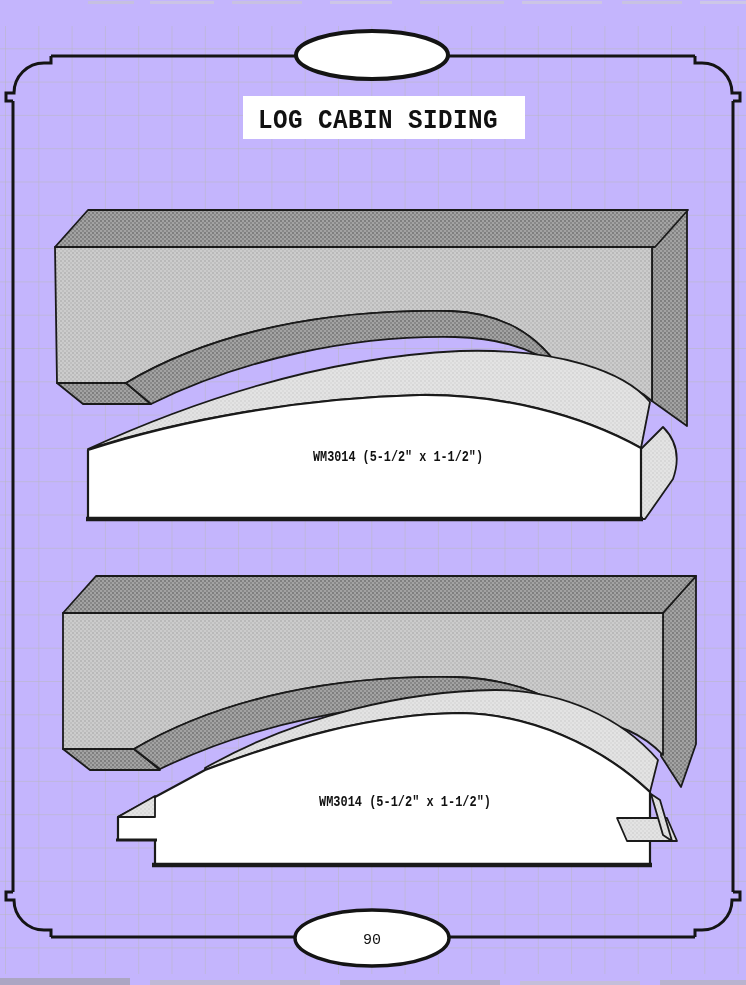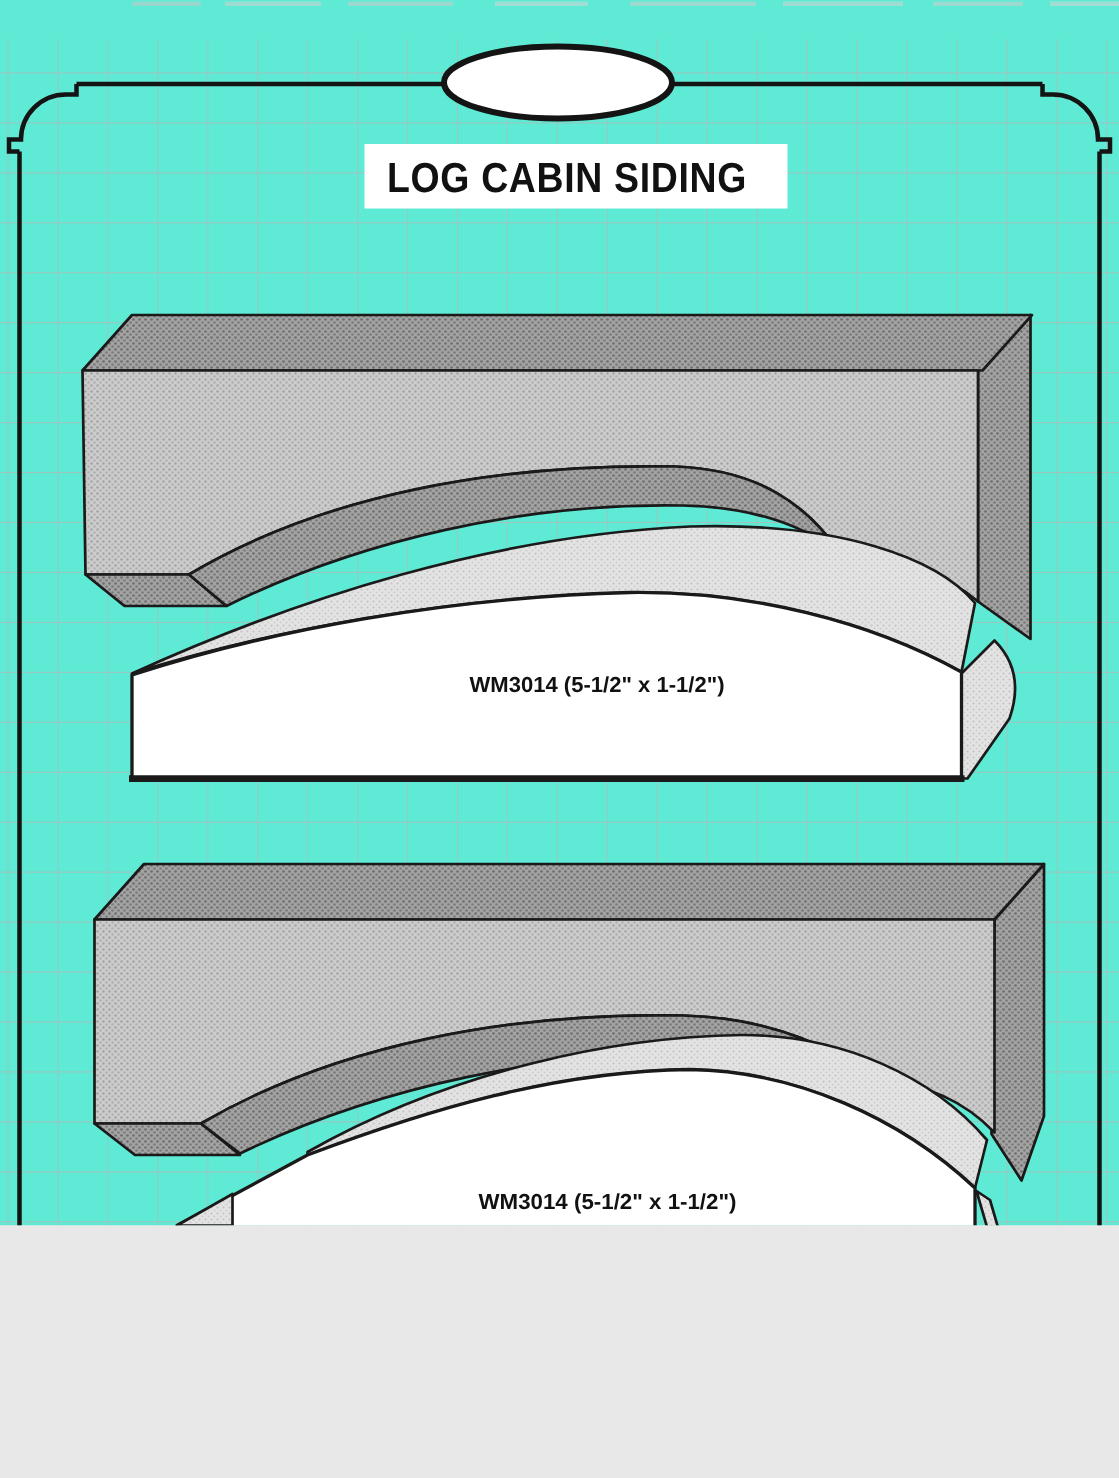--- a/index.html
+++ b/index.html
@@ -1,21 +1,21 @@
 <!DOCTYPE html>
 <html><head>
 <meta charset="utf-8">
 <style>
   html,body{margin:0;padding:0;background:#e8e8e8;}
   .page{
     position:relative;
-    width:746px;height:817px;
-    background:#5eead4;
+    width:746px;height:985px;
+    background:#c4b5fd;
     overflow:hidden;
-    font-family:Liberation Sans, sans-serif;
+    font-family:Liberation Mono, monospace;
   }
   svg{display:block;}
   .title-text{font-weight:bold;font-size:28px;letter-spacing:.5px;}
   .label-text{font-weight:bold;font-size:14.5px;}
   .pagenum-text{font-size:15px;}
   text{user-select:none;}
 </style>
 </head>
 <body>
 

